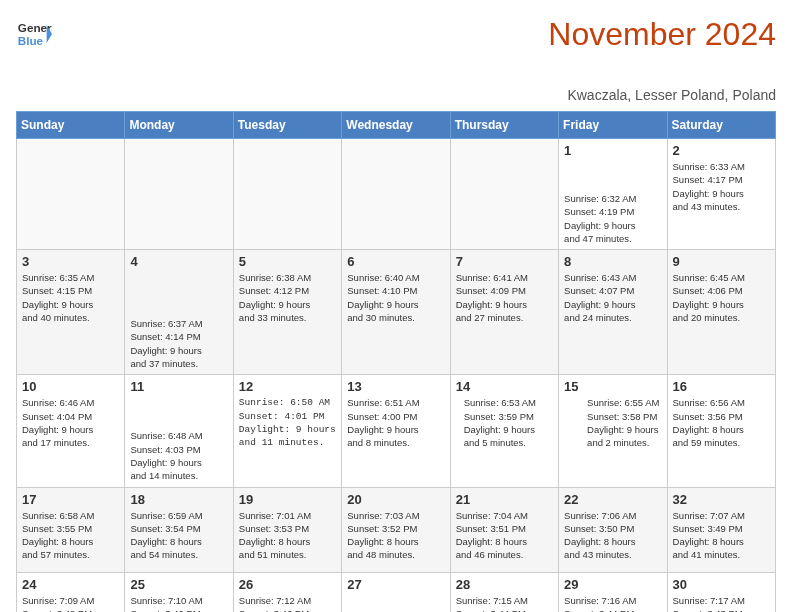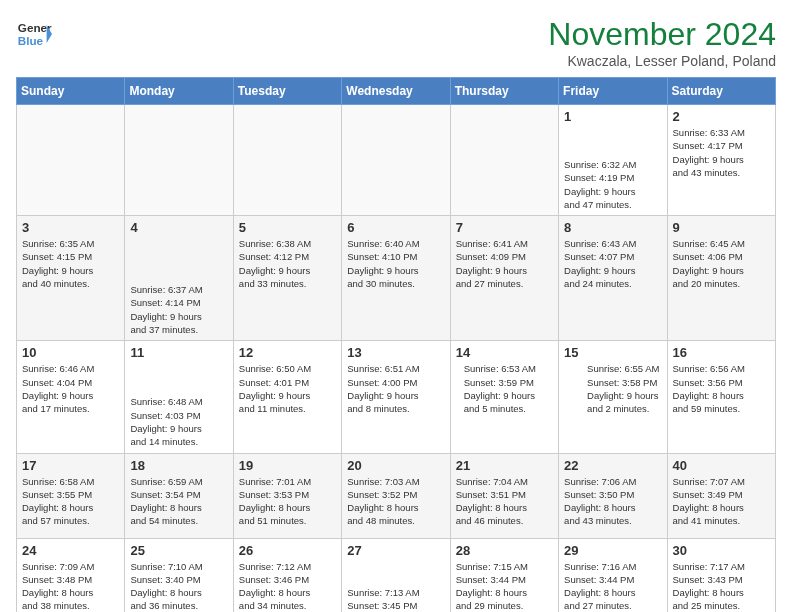--- a/index.html
+++ b/index.html
@@ -24,25 +24,26 @@
     .logo-icon {
       width: 36px;
       height: 36px;
     }
     .title-block {
       text-align: right;
     }
     .month-title {
       font-size: 32px;
       font-weight: normal;
-      color: #15803d;
+      color: #c2410c;
     }
     .location {
       font-size: 14px;
       color: #555;
+      margin-top: 34px;
     }
     table {
       width: 100%;
       border-collapse: collapse;
       table-layout: fixed;
     }
     thead tr th {
       background: #4a7fc1;
       color: #fff;
       font-size: 12px;
@@ -190,21 +191,21 @@
         </td>
         <td>
           <span class="day-num">11</span>
           <div class="day-info" style="white-space: pre-line; margin-top: 35px;">Sunrise: 6:48 AM
 Sunset: 4:03 PM
 Daylight: 9 hours
 and 14 minutes.</div>
         </td>
         <td>
           <span class="day-num">12</span>
-          <div class="day-info" style="white-space: pre-line;">Sunrise: 6:50 AM
+          <div class="day-info" style="white-space: pre-line; font-family: Liberation Mono, monospace;">Sunrise: 6:50 AM
 Sunset: 4:01 PM
 Daylight: 9 hours
 and 11 minutes.</div>
         </td>
         <td>
           <span class="day-num">13</span>
           <div class="day-info" style="white-space: pre-line;">Sunrise: 6:51 AM
 Sunset: 4:00 PM
 Daylight: 9 hours
 and 8 minutes.</div>
@@ -268,21 +269,21 @@
 and 46 minutes.</div>
         </td>
         <td>
           <span class="day-num">22</span>
           <div class="day-info" style="white-space: pre-line;">Sunrise: 7:06 AM
 Sunset: 3:50 PM
 Daylight: 8 hours
 and 43 minutes.</div>
         </td>
         <td>
-          <span class="day-num">40</span>
+          <span class="day-num">32</span>
           <div class="day-info" style="white-space: pre-line;">Sunrise: 7:07 AM
 Sunset: 3:49 PM
 Daylight: 8 hours
 and 41 minutes.</div>
         </td>
       </tr>
       <tr>
         <td>
           <span class="day-num">24</span>
           <div class="day-info" style="white-space: pre-line;">Sunrise: 7:09 AM

